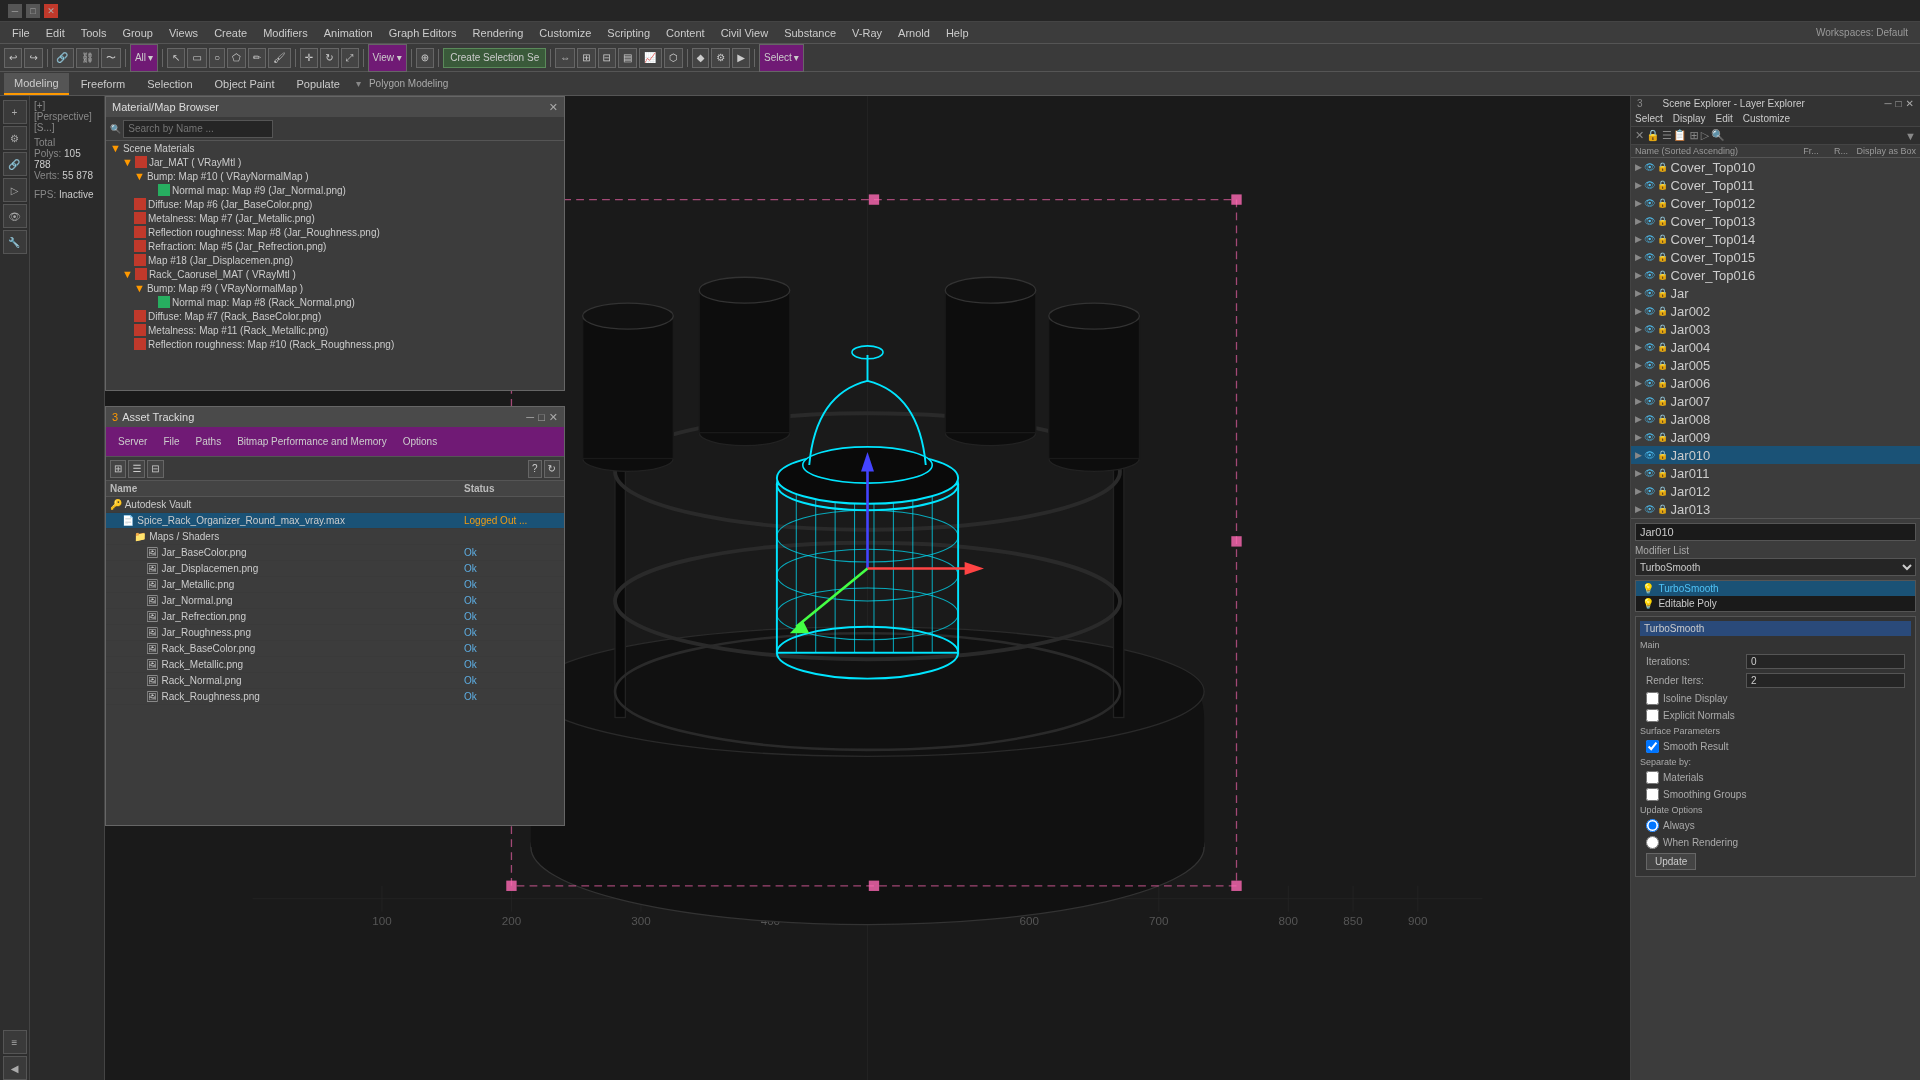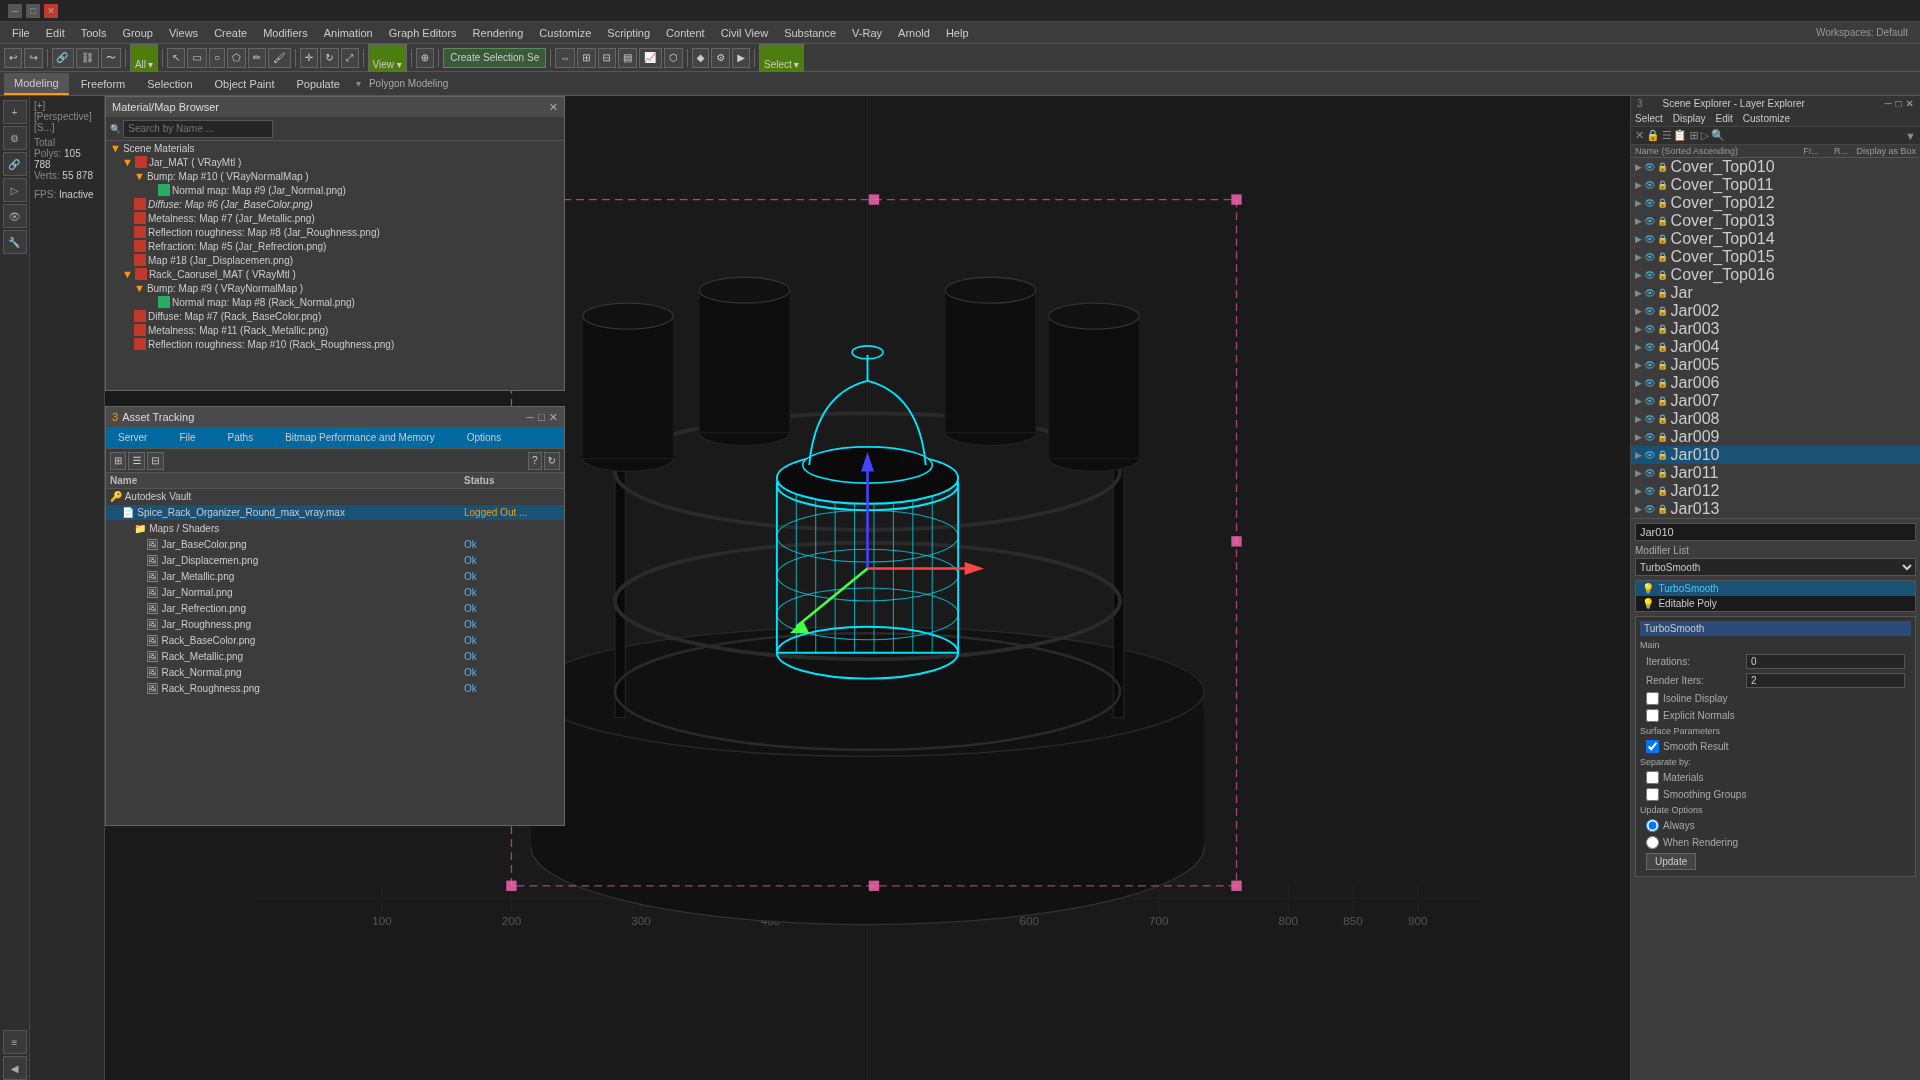--- a/index.html
+++ b/index.html
@@ -9,21 +9,21 @@
     #menu-bar { background: #3c3c3c; height: 22px; display: flex; align-items: center; padding: 0 4px; border-bottom: 1px solid #555; }
     #menu-bar span { padding: 2px 8px; cursor: pointer; color: #ccc; }
     #title-bar { background: #252525; height: 22px; display: flex; align-items: center; padding: 0 8px; color: #aaa; font-size: 11px; border-bottom: 1px solid #444; }
     #title-bar .title { flex: 1; }
     #title-bar .win-btns { display: flex; gap: 2px; }
 
     
     #toolbar { background: #3a3a3a; height: 28px; display: flex; align-items: center; padding: 0 4px; gap: 2px; border-bottom: 1px solid #555; }
     .toolbar-btn { background: #444; border: 1px solid #666; color: #ccc; padding: 1px 4px; cursor: pointer; font-size: 10px; height: 20px; display: flex; align-items: center; }
     .toolbar-sep { width: 1px; height: 18px; background: #666; margin: 0 2px; }
-    .toolbar-dropdown { background: #4d7c0f; border: 1px solid #666; color: #ccc; padding: 1px 4px; cursor: pointer; font-size: 10px; height: 28px; display: flex; align-items: flex-end; gap: 2px; }
+    .toolbar-dropdown { background: #701a75; border: 1px solid #666; color: #ccc; padding: 1px 4px; cursor: pointer; font-size: 10px; height: 28px; display: flex; align-items: center; gap: 2px; }
 
     
     #toolbar2 { background: #3a3a3a; height: 24px; display: flex; align-items: center; padding: 0 4px; gap: 2px; border-bottom: 1px solid #555; }
     .tab-btn { background: transparent; border: none; color: #ccc; padding: 2px 10px; cursor: pointer; font-size: 11px; height: 22px; }
     .tab-btn.active { background: #555; border-bottom: 2px solid #f90; }
 
     
     #left-sidebar { width: 30px; background: #2e2e2e; border-right: 1px solid #444; display: flex; flex-direction: column; align-items: center; padding-top: 4px; gap: 2px; }
     .sidebar-icon { width: 24px; height: 24px; background: #3a3a3a; border: 1px solid #555; display: flex; align-items: center; justify-content: center; cursor: pointer; color: #aaa; font-size: 10px; }
 
@@ -37,34 +37,34 @@
 
     
     .tree-container { overflow-y: auto; height: calc(100% - 44px); }
     .tree-item { display: flex; align-items: center; padding: 1px 4px; cursor: pointer; }
     .color-swatch { width: 12px; height: 12px; display: inline-block; margin-right: 2px; flex-shrink: 0; }
     .mat-red { background: #c0392b; }
     .mat-green { background: #27ae60; }
 
     
     #asset-tracking { position: absolute; top: 310px; left: 0; width: 460px; height: 420px; background: #3c3c3c; border: 1px solid #666; z-index: 10; }
-    .asset-menu { background: #0369a1; height: 22px; display: flex; align-items: center; padding: 0 4px; border-bottom: 1px solid #555; gap: 16px; }
+    .asset-menu { background: #701a75; height: 30px; display: flex; align-items: center; padding: 0 4px; border-bottom: 1px solid #555; }
     .asset-menu-item { padding: 2px 8px; cursor: pointer; color: #ccc; font-size: 10px; }
     .asset-toolbar { background: #3a3a3a; height: 24px; display: flex; align-items: center; padding: 0 4px; gap: 2px; border-bottom: 1px solid #555; }
     .asset-btn { background: #444; border: 1px solid #666; color: #ccc; padding: 1px 3px; cursor: pointer; font-size: 10px; height: 18px; display: flex; align-items: center; }
     .asset-table { width: 100%; border-collapse: collapse; }
     .asset-table th { background: #444; color: #bbb; text-align: left; padding: 2px 4px; border-bottom: 1px solid #555; font-size: 10px; cursor: pointer; }
     .asset-table td { padding: 2px 4px; font-size: 10px; border-bottom: 1px solid #3a3a3a; }
     .asset-table tr.selected td { background: #1a5276; }
 
     
     #viewport { position: absolute; left: 0; right: 0; top: 0; bottom: 0; background: #1a1a1a; display: flex; align-items: center; justify-content: center; }
     .scene-item { display: flex; align-items: center; padding: 1px 4px; cursor: pointer; height: 18px; }
     .scene-item.selected { background: #1a5276; }
-    .scene-item-name { font-size: 16px; color: #ccc; flex: 1; }
+    .scene-item-name { font-size: 13px; color: #ccc; flex: 1; }
     .prop-row { display: flex; align-items: center; padding: 2px 6px; }
     .prop-label { color: #aaa; font-size: 10px; width: 100px; }
     .prop-value { color: #ccc; font-size: 10px; background: #252525; border: 1px solid #555; padding: 1px 4px; flex: 1; }
     .prop-checkbox { margin-right: 4px; }
 
     
     ::-webkit-scrollbar { width: 8px; height: 8px; }
     ::-webkit-scrollbar-track { background: #2a2a2a; }
     ::-webkit-scrollbar-thumb { background: #555; }
 
@@ -329,21 +329,21 @@
           <span style="font-size:10px;color:#ccc;text-align:right;">Bump: Map #10 ( VRayNormalMap )</span>
         </div>
         <div class="tree-item">
           <span style="width:48px;"></span>
           <span class="color-swatch mat-green"></span>
           <span style="font-size:10px;color:#ccc;">Normal map: Map #9 (Jar_Normal.png)</span>
         </div>
         <div class="tree-item">
           <span style="width:24px;"></span>
           <span class="color-swatch mat-red"></span>
-          <span style="font-size:10px;color:#ccc;font-style:italic;">Diffuse: Map #6 (Jar_BaseColor.png)</span>
+          <span style="font-size:10px;color:#ccc;">Diffuse: Map #6 (Jar_BaseColor.png)</span>
         </div>
         <div class="tree-item">
           <span style="width:24px;"></span>
           <span class="color-swatch mat-red"></span>
           <span style="font-size:10px;color:#ccc;">Metalness: Map #7 (Jar_Metallic.png)</span>
         </div>
         <div class="tree-item">
           <span style="width:24px;"></span>
           <span class="color-swatch mat-red"></span>
           <span style="font-size:10px;color:#ccc;">Reflection roughness: Map #8 (Jar_Roughness.png)</span>

